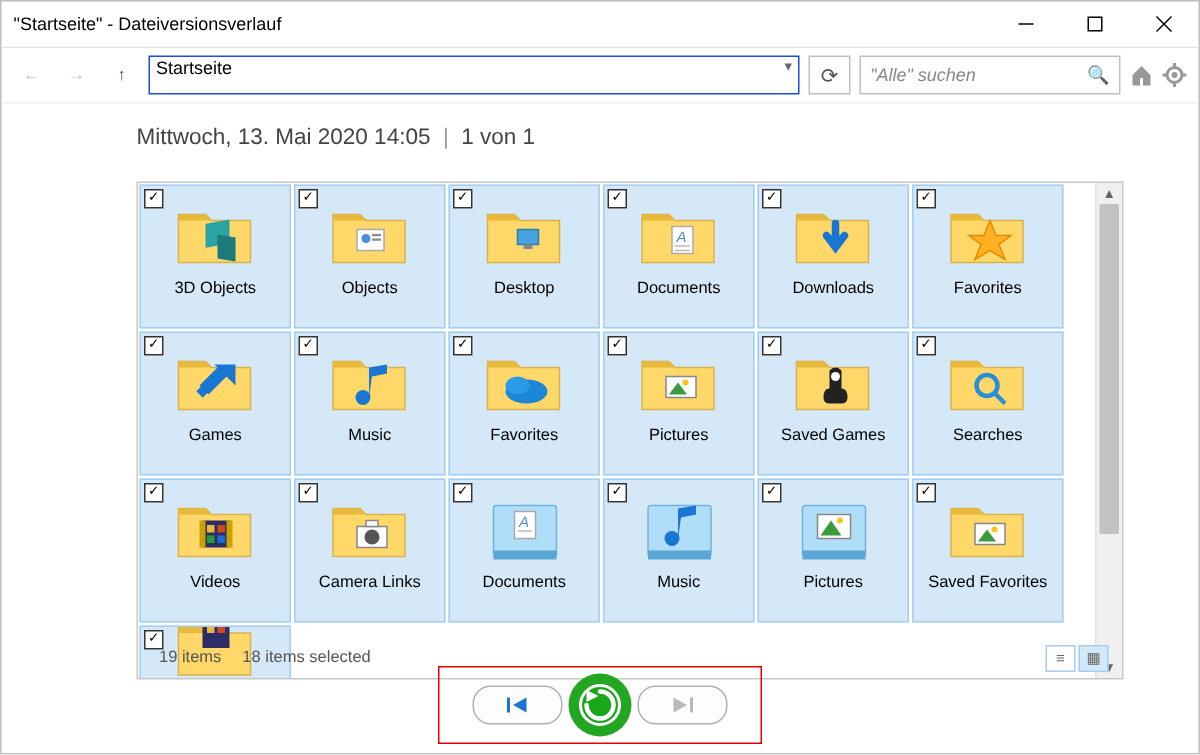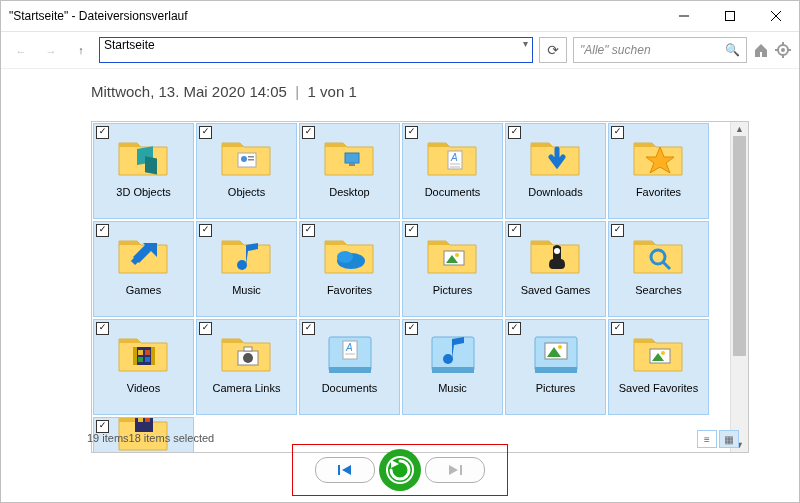--- a/index.html
+++ b/index.html
@@ -25,21 +25,21 @@
   .item{width:101px;height:96px;border:1px solid #a3cdf3;background:#d4e8f8;margin:1px;box-sizing:border-box;position:relative;text-align:center;padding-top:6px}
   .item .chk{position:absolute;left:2px;top:2px;width:11px;height:11px;border:1px solid #333;background:#fff;font-size:9px;line-height:9px;text-align:center}
   .item .ico{height:54px;display:flex;align-items:center;justify-content:center}
   .item .lbl{font-size:11px;line-height:13px;margin-top:2px;color:#000}
   .item.half{height:38px;width:101px;overflow:hidden;padding-top:2px}
   .item.half .ico{height:24px}
   .scrollbar{width:17px;background:#f0f0f0;border-left:1px solid #e0e0e0;position:relative}
   .scrollbar .thumb{position:absolute;left:2px;right:2px;top:14px;height:220px;background:#c2c2c2;border-radius:1px}
   .scrollbar .arr{position:absolute;left:0;right:0;height:14px;display:flex;align-items:center;justify-content:center;color:#666;font-size:9px}
   .scrollbar .arr.up{top:0}.scrollbar .arr.dn{bottom:0}
-  .statusline{position:absolute;left:86px;bottom:58px;font-size:11px;color:#555;display:flex;align-items:flex-end}
+  .statusline{position:absolute;left:105px;bottom:58px;font-size:11px;color:#555;display:flex;gap:14px;align-items:flex-end}
   .viewtoggle{position:absolute;right:60px;bottom:54px;display:flex;gap:2px}
   .viewbtn{width:18px;height:16px;border:1px solid #a3cdf3;display:flex;align-items:center;justify-content:center;font-size:10px;color:#666;background:#fff}
   .viewbtn.active{background:#d4e8f8}
   .controls{position:absolute;left:50%;bottom:6px;transform:translateX(-50%);display:flex;align-items:center;gap:4px}
   .redbox{border:1px solid #e30000;padding:4px 22px;display:flex;align-items:center;gap:4px}
   .pill{width:58px;height:24px;border:1px solid #b0b0b0;border-radius:12px;display:flex;align-items:center;justify-content:center;background:#fdfdfd}
   .pill svg{display:block}
   .restore{width:42px;height:42px;border-radius:50%;background:#23a723;display:flex;align-items:center;justify-content:center;position:relative}
   .restore svg{display:block}
   

